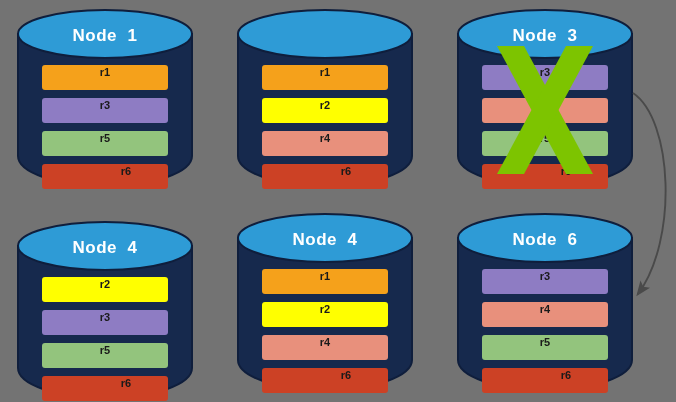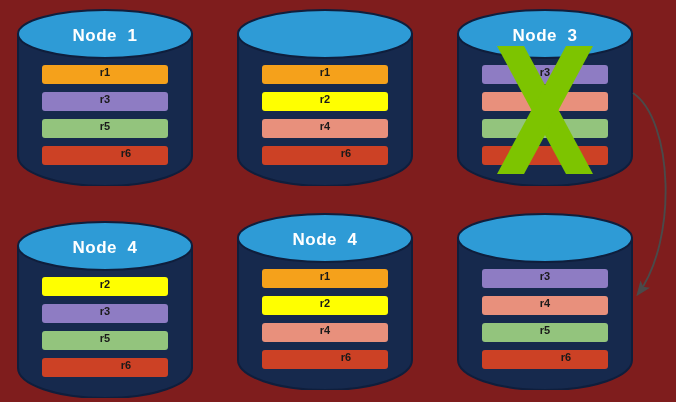--- a/index.html
+++ b/index.html
@@ -4,21 +4,21 @@
 <style>
   html, body {
     margin: 0;
     padding: 0;
     background: #ffffff;
   }
   #canvas {
     position: relative;
     width: 676px;
     height: 402px;
-    background: #7f1d1d;
+    background: #737373;
     overflow: hidden;
     font-family: "Liberation Sans", sans-serif;
   }
   .node {
     position: absolute;
     width: 180px;
     height: 178px;
   }
   .cyl-svg {
     position: absolute;
@@ -41,21 +41,21 @@
     font-family: "Liberation Sans", sans-serif;
   }
   .bars {
     position: absolute;
     left: 27px;
     top: 57px;
     width: 126px;
   }
   .bar {
     position: relative;
-    height: 19px;
+    height: 25px;
     margin-bottom: 8px;
     border-radius: 3px;
     text-align: center;
     font-size: 11px;
     font-weight: bold;
     color: #1a1a1a;
     line-height: 14px;
     font-family: "Liberation Sans", sans-serif;
   }
   .bar:last-child { margin-bottom: 0; padding-left: 42px; }
@@ -150,20 +150,21 @@
           <div class="bar" style="background: rgb(255, 255, 0);">r2</div>
           <div class="bar" style="background: rgb(232, 144, 124);">r4</div>
           <div class="bar" style="background: rgb(204, 65, 37);">r6</div>
         </div>
       </div>
       <div class="node" style="left: 455px; top: 212px;">
         <svg class="cyl-svg" viewBox="0 0 180 178">
           <path d="M 3 26 L 3 148 A 87 30 0 0 0 177 148 L 177 26 Z" fill="#16294D" stroke="#0F1E3C" stroke-width="2"></path>
           <ellipse cx="90" cy="26" rx="87" ry="24" fill="#2E9BD6" stroke="#0F1E3C" stroke-width="2"></ellipse>
         </svg>
+        <div class="node-title" style="color: rgb(255, 255, 255);">Node  6</div>
         <div class="bars">
           <div class="bar" style="background: rgb(142, 124, 195);">r3</div>
           <div class="bar" style="background: rgb(232, 144, 124);">r4</div>
           <div class="bar" style="background: rgb(147, 196, 125);">r5</div>
           <div class="bar" style="background: rgb(204, 65, 37);">r6</div>
         </div>
       </div>
     </div>
 
   <svg class="arrow-layer" viewBox="0 0 676 402" xmlns="http://www.w3.org/2000/svg">

